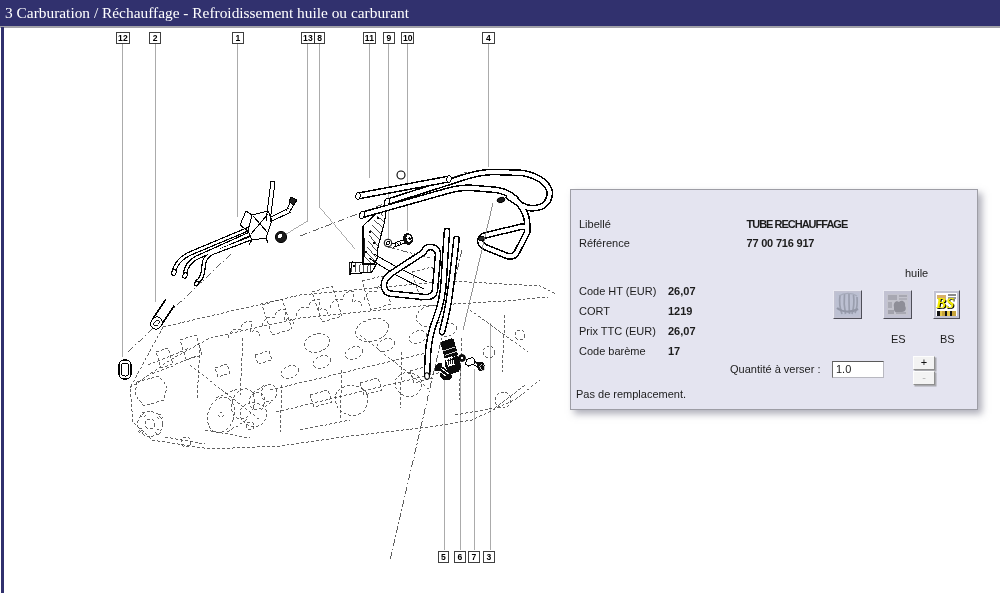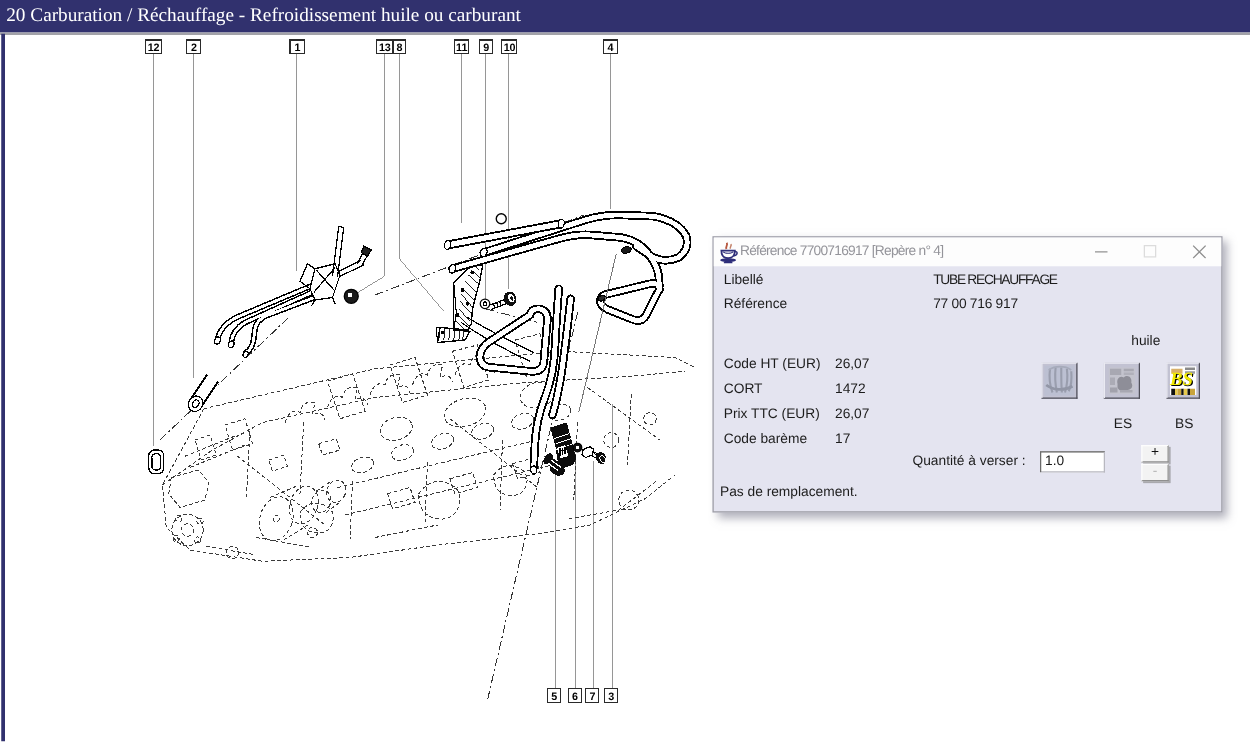--- a/index.html
+++ b/index.html
@@ -11,21 +11,21 @@
   .topline{position:absolute;left:0;top:26px;width:1000px;height:2px;background:#a2a2a8;}
   .leftedge{position:absolute;left:1px;top:27px;width:3px;height:566px;background:#31316e;}
   #art{position:absolute;left:0;top:0;z-index:1;}
   
   .dlg{position:absolute;left:570px;top:189px;width:406px;height:219px;z-index:5;
        background:#e4e4f0;border:1px solid #9d9da5;
        box-shadow:4px 4px 7px rgba(110,110,130,0.55);font-size:11px;color:#1c1c1c;}
   .dlg .tbar{position:absolute;left:0;top:0;width:100%;height:23px;background:#fdfdfd;}
   .dlg .ttext{position:absolute;left:21px;top:5px;font-size:11px;letter-spacing:-0.6px;color:#94949a;white-space:nowrap;}
   .lbl{position:absolute;white-space:nowrap;}
-  .val{position:absolute;white-space:nowrap;font-weight:normal;}
+  .val{position:absolute;white-space:nowrap;font-weight:bold;}
   .btn3d{position:absolute;width:27px;height:27px;background:#c2c2d2;
        border-top:1.5px solid #eaeaf2;border-left:1.5px solid #eaeaf2;
        border-right:1.5px solid #4e4e58;border-bottom:1.5px solid #4e4e58;}
   .qfield{position:absolute;left:261px;top:171px;width:35px;height:15px;background:#ffffff;
        border:1px solid #b8b8c0;border-top:1.5px solid #5a5a5a;border-left:1.5px solid #6a6a6a;
        font-size:11px;padding:0 12px 0 3px;line-height:15px;font-family:"Liberation Sans",sans-serif;}
   .pm{position:absolute;left:342px;width:20px;height:12px;background:#f3f3f3;
       border:1px solid #8f8f8f;border-top-color:#fdfdfd;border-left-color:#fdfdfd;
       box-shadow:1.5px 1.5px 0 rgba(120,120,120,0.55);
       text-align:center;font-size:11px;line-height:11px;color:#111;}
@@ -286,52 +286,35 @@
           <text x="443.4" y="560">5</text>
           <text x="459.9" y="560">6</text>
           <text x="473.9" y="560">7</text>
           <text x="488.9" y="560">3</text>
         </g>
       </g>
     </g>
   </svg>
 
   <div class="titlebar">
-    <span>20 Carburation / Réchauffage - Refroidissement huile ou carburant</span>
+    <span>3 Carburation / Réchauffage - Refroidissement huile ou carburant</span>
   </div>
   <div class="topline"></div>
   <div class="leftedge"></div>
 
   <div class="dlg">
-    <div class="tbar">
-      <svg style="position:absolute;left:4px;top:2.5px" width="16" height="19" viewBox="0 0 16 19">
-        <path d="M6.2 6.2 C5.0 4.4 7.6 3.4 6.4 1.2" stroke="#b6573f" stroke-width="1.5" fill="none"></path>
-        <path d="M9.4 6.0 C8.5 4.6 10.6 3.8 9.8 2.2" stroke="#c4836b" stroke-width="1.2" fill="none"></path>
-        <path d="M2.1 7.4 L12.9 7.4 C12.9 11.4 10.7 13.5 7.5 13.5 C4.3 13.5 2.1 11.4 2.1 7.4 Z" fill="#fff" stroke="#2e2e7a" stroke-width="1.4"></path>
-        <path d="M3.6 8.4 C4.6 10 10.4 10 11.4 8.4" stroke="#2e2e7a" stroke-width="0.9" fill="none"></path>
-        <path d="M12.9 8.1 C15.5 8.1 15.3 11.2 11.9 11.8" stroke="#2e2e7a" stroke-width="1.2" fill="none"></path>
-        <ellipse cx="7.5" cy="15.1" rx="6.3" ry="1.5" fill="#2e2e7a"></ellipse>
-        <rect x="4" y="16.5" width="7" height="1.1" rx="0.5" fill="#2e2e7a"></rect>
-      </svg>
-      <span class="ttext">Référence 7700716917 [Repère n° 4]</span>
-      <div style="position:absolute;left:305px;top:11px;width:10px;height:1.2px;background:#929292"></div>
-      <div style="position:absolute;left:344px;top:6px;width:8px;height:8px;border:1px solid #dcdcdc"></div>
-      <svg style="position:absolute;left:383px;top:6px" width="11" height="11" viewBox="0 0 11 11">
-        <path d="M0.5 0.5 L10.5 10.5 M10.5 0.5 L0.5 10.5" stroke="#8f8f8f" stroke-width="1.1"></path>
-      </svg>
-    </div>
     <div class="lbl" style="left:8px;top:27.5px">Libellé</div>
     <div class="val" style="left:175.5px;top:27.5px;letter-spacing:-1px">TUBE RECHAUFFAGE</div>
     <div class="lbl" style="left:8px;top:46.5px">Référence</div>
     <div class="val" style="left:175.5px;top:46.5px;letter-spacing:-0.2px">77 00 716 917</div>
     <div class="lbl" style="left:334px;top:76.5px">huile</div>
     <div class="lbl" style="left:8px;top:95px">Code HT (EUR)</div>
     <div class="val" style="left:97px;top:95px">26,07</div>
     <div class="lbl" style="left:8px;top:115px">CORT</div>
-    <div class="val" style="left:97px;top:115px">1472</div>
+    <div class="val" style="left:97px;top:115px">1219</div>
     <div class="lbl" style="left:8px;top:134.5px">Prix TTC (EUR)</div>
     <div class="val" style="left:97px;top:134.5px">26,07</div>
     <div class="lbl" style="left:8px;top:154.5px">Code barème</div>
     <div class="val" style="left:97px;top:154.5px">17</div>
     <div class="lbl" style="left:5px;top:198px">Pas de remplacement.</div>
     <div class="lbl" style="left:159px;top:173px">Quantité à verser :</div>
     <div class="qfield">1.0</div>
 
     <div class="btn3d" style="left:261.5px;top:99.5px">
       <svg width="27" height="27" viewBox="0 0 27 27">

